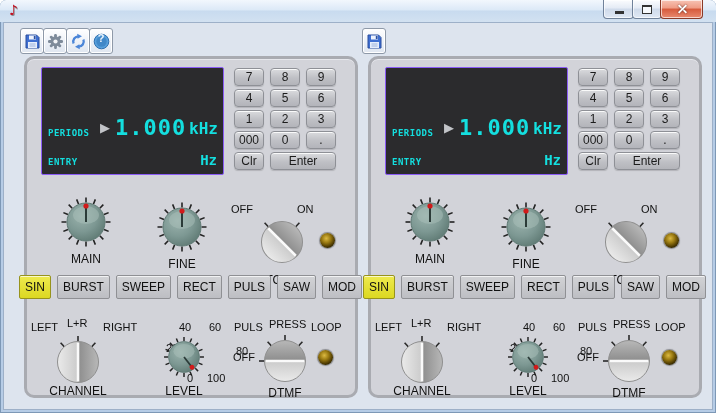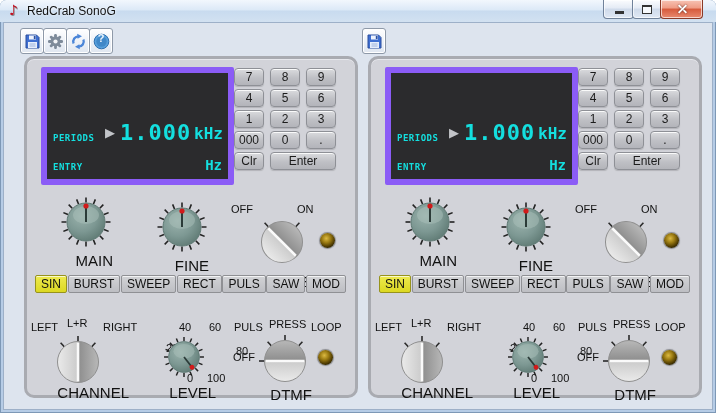--- a/index.html
+++ b/index.html
@@ -28,40 +28,40 @@
   .tb-btn{position:absolute;width:22px;height:24px;border:1px solid #8e99a8;border-radius:3px;
           background:linear-gradient(#ffffff,#eef2f8 50%,#dfe6f0);box-shadow:inset 0 0 0 1px #fff;
           display:flex;align-items:center;justify-content:center;cursor:default;}
   .help-q{position:absolute;left:0;top:3px;width:100%;text-align:center;font-size:11px;font-weight:bold;color:#eaf3fc;}
   
   .panel{position:absolute;top:56px;width:328px;height:336px;background:#d2d3d9;
          border:3px solid #a9abb1;border-radius:10px;box-shadow:inset 0 1px 0 #e6e7ec;}
   .panel.p1{left:24px;} .panel.p2{left:368px;}
   
   .display{position:absolute;left:14px;top:8px;width:181px;height:106px;background:#2b2b2d;
-           border:6px solid #8b5cf6;border-radius:2px;color:#14dfdf;font-family:"DejaVu Sans Mono",monospace;}
+           border:1px solid #8b5cf6;border-radius:2px;color:#14dfdf;font-family:"DejaVu Sans Mono",monospace;}
   .d-mode{position:absolute;left:6px;top:60px;font-size:9px;font-weight:bold;letter-spacing:.5px;}
   .d-arrow{position:absolute;left:58px;top:52px;font-size:13px;color:#c2c4c8;font-family:"DejaVu Sans",sans-serif;}
   .d-value{position:absolute;left:73px;top:47px;font-size:22px;font-weight:bold;letter-spacing:1px;}
   .d-unit{position:absolute;right:5px;top:51px;font-size:16px;font-weight:bold;}
   .d-entry{position:absolute;left:6px;bottom:7px;font-size:9px;font-weight:bold;letter-spacing:.5px;}
   .d-entry-unit{position:absolute;right:6px;bottom:6px;font-size:14px;font-weight:bold;}
   
   .keypad{position:absolute;left:207px;top:9px;width:114px;display:grid;
           grid-template-columns:30px 30px 30px;column-gap:6px;row-gap:3px;grid-auto-rows:18px;}
   .kp-btn{border:1px solid #8e9096;border-radius:4px;background:linear-gradient(#dadbde,#bfc0c5 55%,#b3b4ba);
           font-size:12px;color:#1c1c1c;display:flex;align-items:center;justify-content:center;
           box-shadow:inset 0 1px 0 rgba(255,255,255,.85),0 1px 1px rgba(0,0,0,.15);cursor:default;}
   .kp-enter{grid-column:2 / span 2;}
   
-  .klabel{position:absolute;font-size:15px;color:#111;text-align:right;}
+  .klabel{position:absolute;font-size:12px;color:#111;text-align:center;}
   .slabel{position:absolute;font-size:11px;color:#111;white-space:nowrap;}
   .knob{position:absolute;}
   
-  .wave-row{position:absolute;left:8px;top:216px;width:311px;height:18px;display:flex;justify-content:space-between;}
+  .wave-row{position:absolute;left:8px;top:216px;width:311px;height:24px;display:flex;justify-content:center;gap:6px;}
   .wave-btn{border:1px solid #8f9094;border-radius:2px;background:linear-gradient(#d2d3d6,#bdbec3);
             font-size:12px;color:#111;display:flex;align-items:center;justify-content:center;
             padding:0 5px;box-shadow:inset 0 1px 0 rgba(255,255,255,.7);cursor:default;}
   .wave-btn.active{background:linear-gradient(#eeea4e,#dcd822);border-color:#97931c;}
   
   .grp{position:absolute;margin-top:15px;}
   .led{position:absolute;width:15px;height:15px;border-radius:50%;
        background:radial-gradient(circle at 42% 36%,#dcba42 0%,#9a7a12 34%,#533f03 62%,#241d00 80%,#101010 100%);
        box-shadow:0 0 1px 1px rgba(0,0,0,.35);}
 </style>
@@ -81,21 +81,20 @@
         <stop offset="55%" stop-color="#7d9893"></stop>
       <stop offset="100%" stop-color="#5c7771"></stop>
     </radialGradient>
   </defs>
 </svg>
 
 <div class="window">
 
   <div class="titlebar">
     <span class="app-icon">♪</span>
-    <span class="app-title">RedCrab SonoG</span>
     <div class="win-btn min">
         <span class="ic-min"></span>
       </div>
     <div class="win-btn max">
         <span class="ic-max"></span>
       </div>
     <div class="win-btn close">
         <span class="ic-x1"></span>
         <span class="ic-x2"></span>
       </div>

